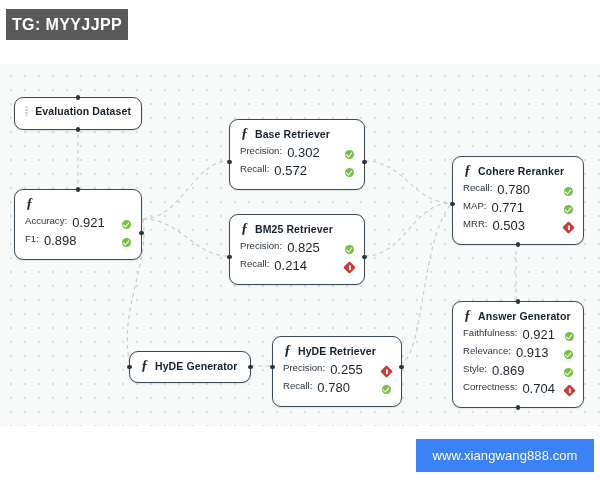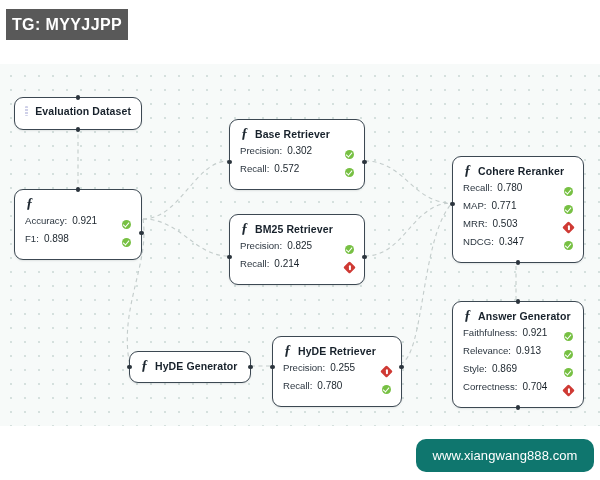--- a/index.html
+++ b/index.html
@@ -37,30 +37,29 @@
     z-index: 40;
   }
 
   
   .watermark {
     position: absolute;
     left: 416px;
     top: 439px;
     width: 178px;
     height: 33px;
-    background: #0f766e;
+    background: #3b82f6;
     color: #ffffff;
     font-size: 13px;
     font-weight: 400;
     display: flex;
     align-items: center;
     justify-content: center;
     z-index: 40;
     letter-spacing: 0.1px;
-    border-radius: 10px;
   }
 
   
   .canvas {
     position: absolute;
     left: 0;
     top: 64px;
     width: 600px;
     height: 362px;
     background-color: #f7faf9;
@@ -131,21 +130,21 @@
     height: 18px;
     white-space: nowrap;
   }
 
   .metric-label {
     font-size: 9.6px;
     color: #2c3640;
   }
 
   .metric-value {
-    font-size: 10px;
+    font-size: 13px;
     color: #1b242c;
     margin-left: 5px;
   }
 
   .status {
     margin-left: auto;
     padding-left: 10px;
     display: flex;
     align-items: center;
   }
@@ -365,27 +364,20 @@
             <i class="dot-ok"></i>
           </span>
       </div>
       <div class="metric-row">
         <span class="metric-label">MRR:</span>
         <span class="metric-value">0.503</span>
         <span class="status">
             <i class="dot-bad"></i>
           </span>
       </div>
-      <div class="metric-row">
-        <span class="metric-label">NDCG:</span>
-        <span class="metric-value">0.347</span>
-        <span class="status">
-            <i class="dot-ok"></i>
-          </span>
-      </div>
       <div class="port left" style="top:47px;"></div>
       <div class="port bottom"></div>
     </div>
 
     <div class="node" style="left:452px; top:237px; width:132px;">
       <div class="node-header">
         <span class="fx-icon">ƒ</span>
         <span class="node-title">Answer Generator</span>
       </div>
       <div class="metric-row">

